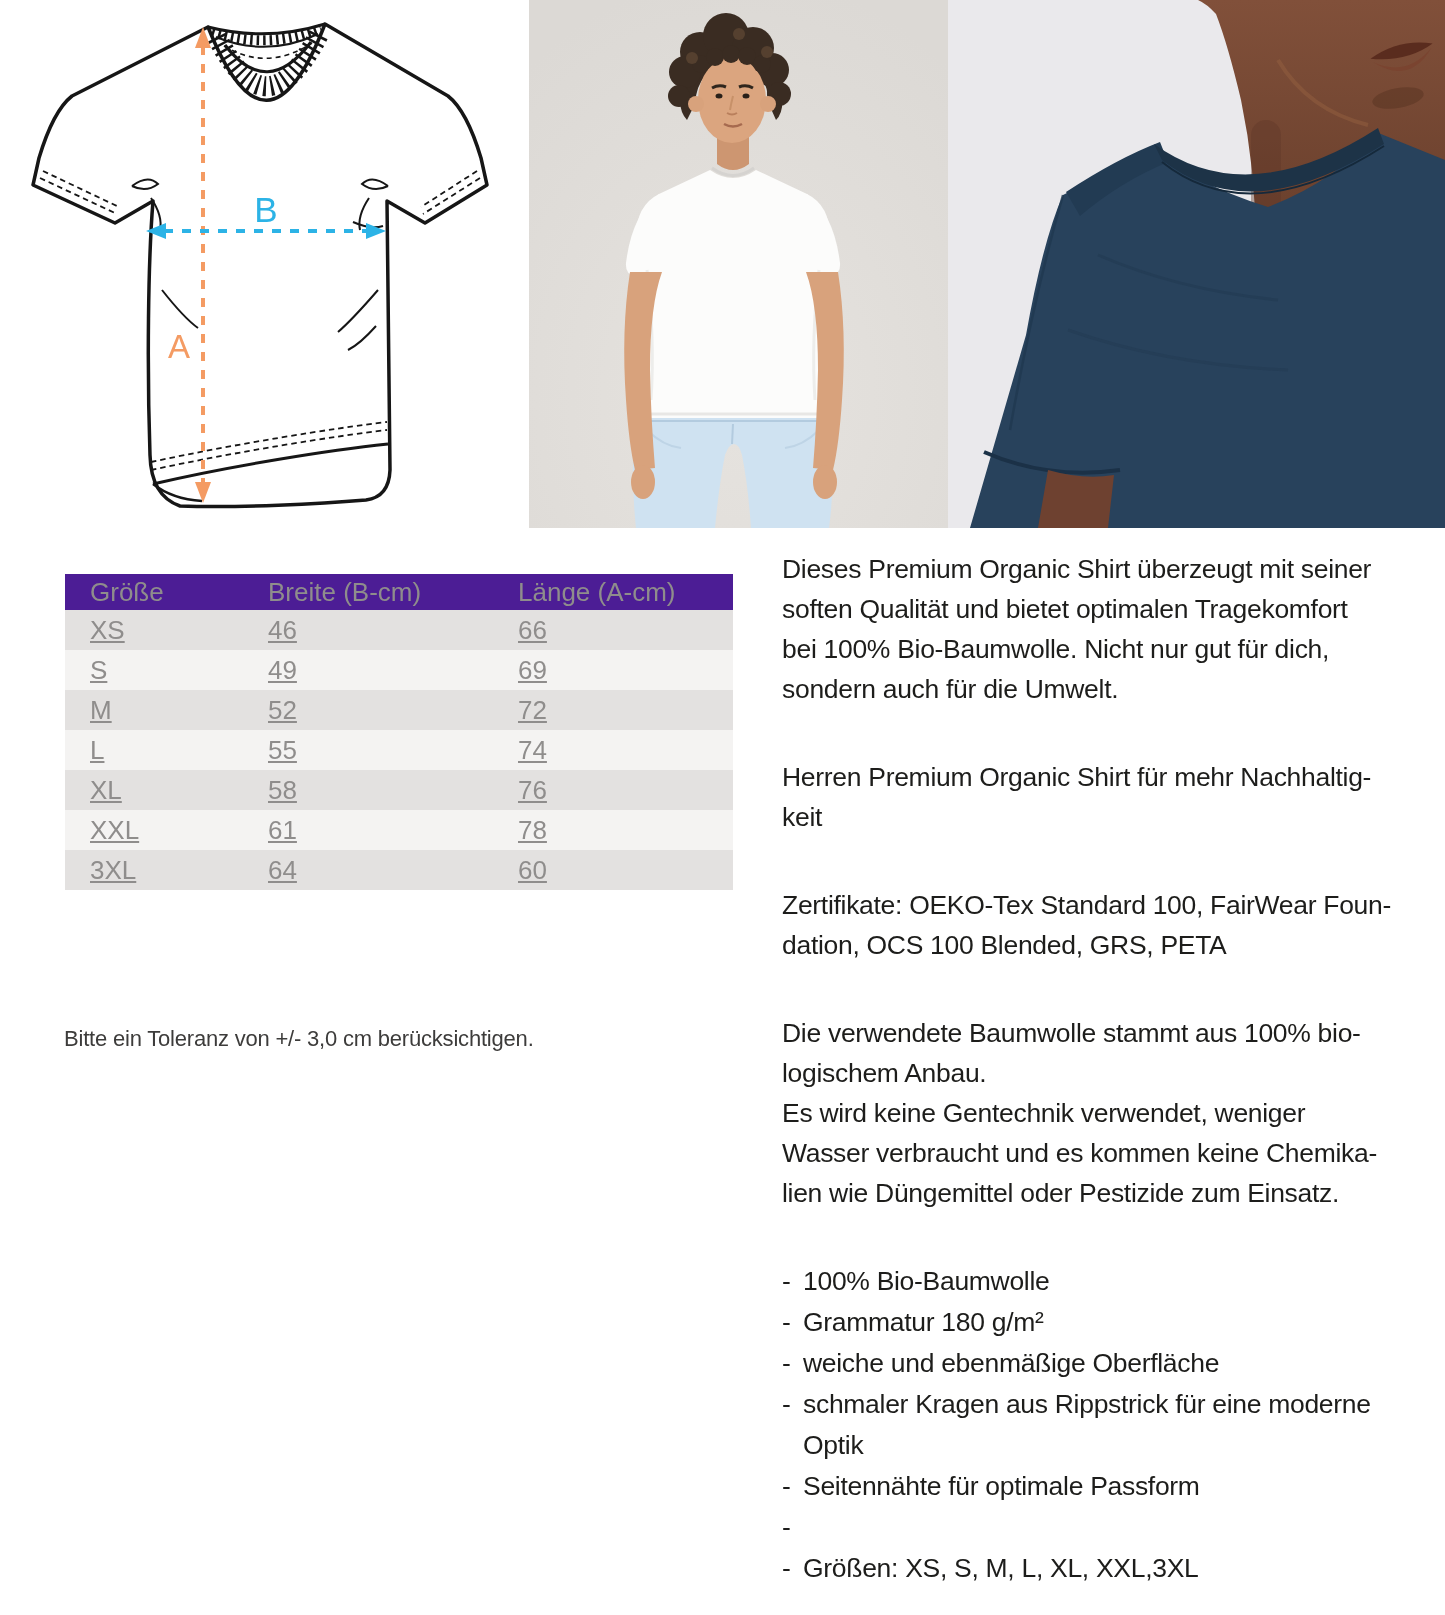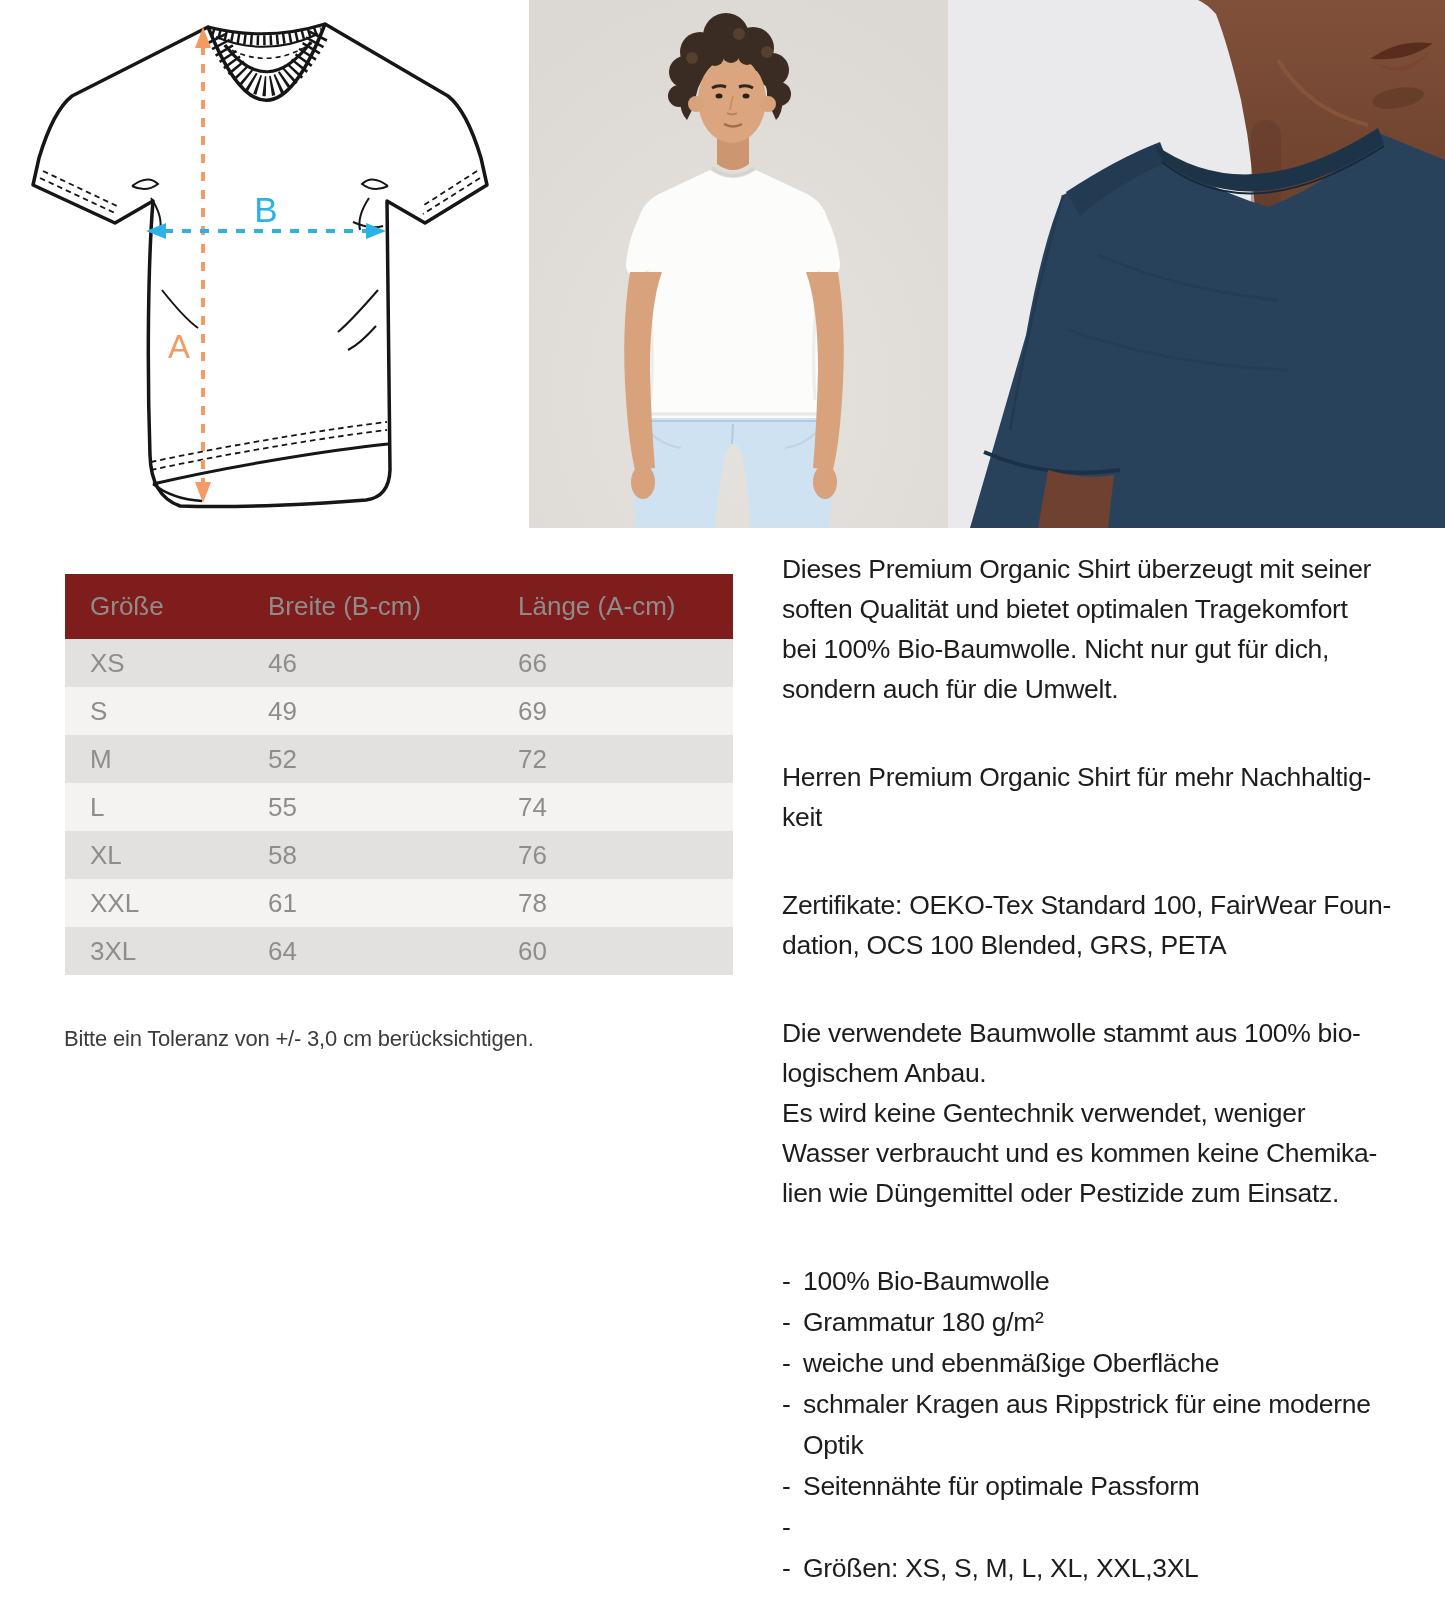--- a/index.html
+++ b/index.html
@@ -10,24 +10,24 @@
   svg text { font-family:"Liberation Sans", sans-serif; }
 
   
   .diagram      { position:absolute; left:20px;  top:0; width:480px; height:520px; }
   .photo-model  { position:absolute; left:529px; top:0; width:419px; height:528px; }
   .photo-detail { position:absolute; left:948px; top:0; width:497px; height:528px; }
 
   
   .size-table { position:absolute; left:65px; top:574px; width:668px;
                 font-size:26px; color:#8f8d8c; }
-  .t-head { height:65px; background:#7f1d1d; display:grid;
+  .t-head { height:36px; background:#4c1d95; display:grid;
             grid-template-columns:178px 250px 1fr; align-items:center; }
-  .t-row  { height:48px; display:grid;
-            grid-template-columns:178px 250px 1fr; align-items:center; }
+  .t-row  { height:40px; display:grid;
+            grid-template-columns:178px 250px 1fr; align-items:center;text-decoration:underline; }
   .t-row:nth-child(odd)  { background:#e3e1e0; }
   .t-row:nth-child(even) { background:#f4f3f2; }
   .t-cell { padding-left:25px; }
 
   
   .tolerance { position:absolute; left:64px; top:1026px;
                font-size:22px; color:#3d3c3b; letter-spacing:-0.2px; }
 
   
   .description { position:absolute; left:782px; top:549px; width:680px;

